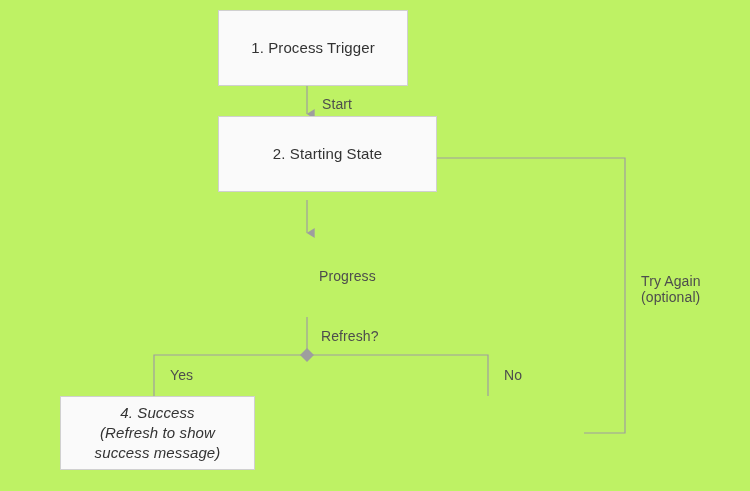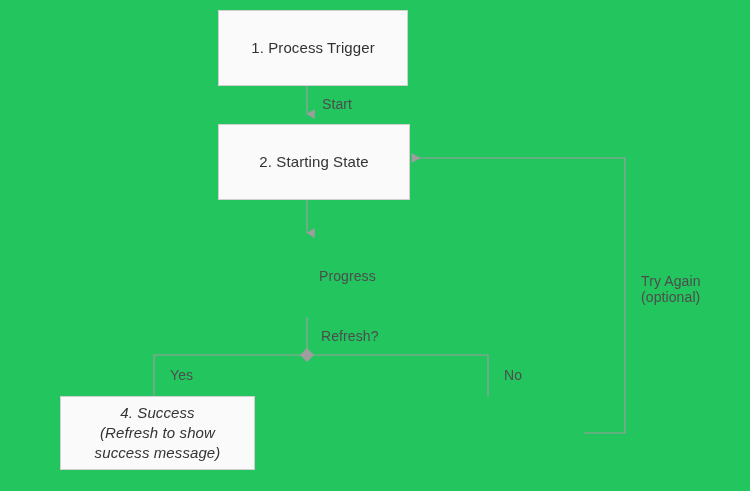--- a/index.html
+++ b/index.html
@@ -8,21 +8,21 @@
     padding: 0;
     background: #ffffff;
   }
   body {
     font-family: "Liberation Sans", "DejaVu Sans", sans-serif;
   }
   #canvas {
     position: relative;
     width: 750px;
     height: 491px;
-    background: #22c55e;
+    background: #bef264;
     overflow: hidden;
   }
   #edges {
     position: absolute;
     left: 0;
     top: 0;
     width: 750px;
     height: 491px;
     pointer-events: none;
   }
@@ -74,21 +74,21 @@
     <path d="M307,348 L314,355 L307,362 L300,355 Z" fill="#9e9e9e"></path>
 
     <path d="M307,355 L154,355 L154,396" fill="none" stroke="#9e9e9e" stroke-width="1.2"></path>
     <path d="M307,355 L488,355 L488,396" fill="none" stroke="#9e9e9e" stroke-width="1.2"></path>
 
     <path d="M584,433 L625,433 L625,158 L412,158" fill="none" stroke="#9e9e9e" stroke-width="1.2" marker-end="url(#arrow-left)"></path>
   </svg>
 
   <div class="node" style="left:218px; top:10px; width:190px; height:76px;">1. Process Trigger</div>
 
-  <div class="node" style="left:218px; top:124px; width:192px; height:76px;">2. Starting State</div>
+  <div class="node" style="left:218px; top:116px; width:219px; height:76px;">2. Starting State</div>
 
 
   <div class="node" style="left:60px; top:396px; width:195px; height:74px;font-style:italic;">4. Success
 (Refresh to show
 success message)</div>
 
 
   <div class="edge-label" style="left:322px; top:96px;">Start</div>
 
   <div class="edge-label" style="left:319px; top:224px;margin-top:44px;">Progress</div>

